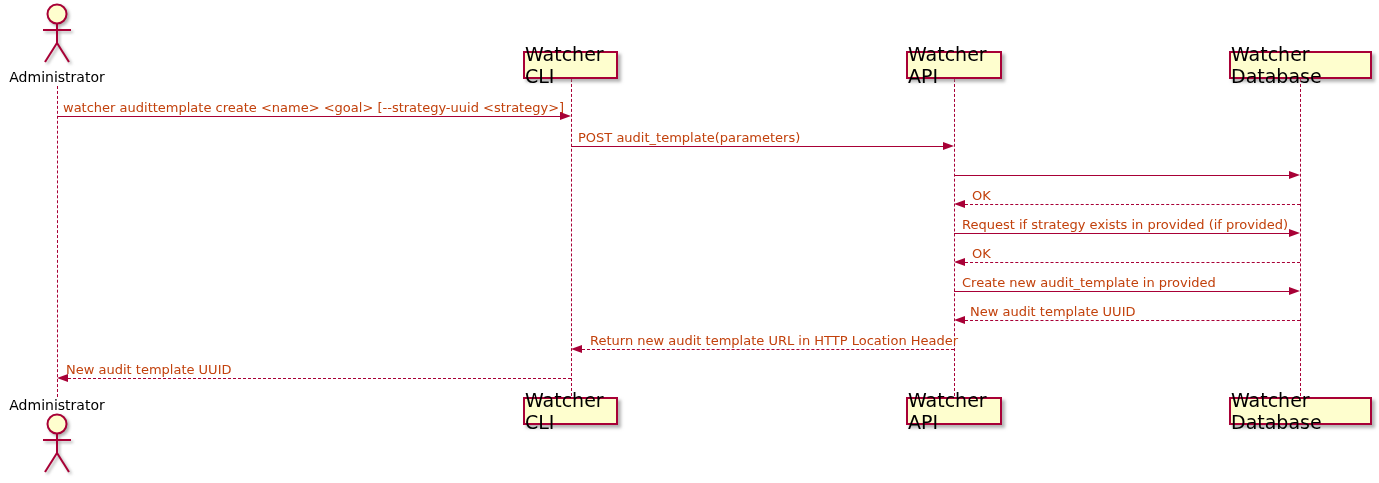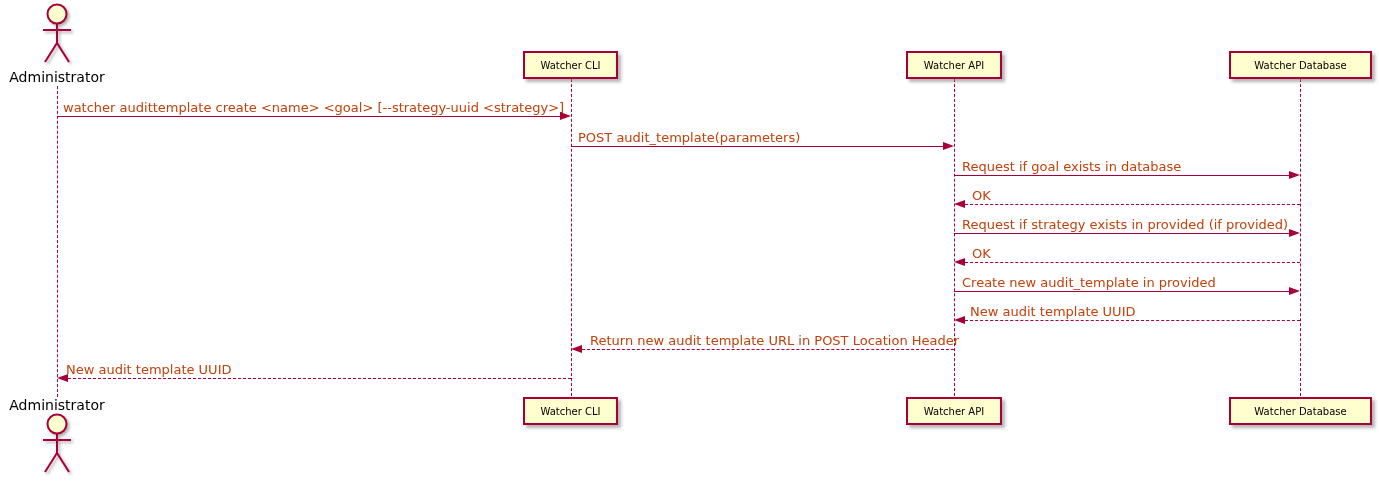--- a/index.html
+++ b/index.html
@@ -3,23 +3,22 @@
 <meta charset="utf-8">
 <style>
   html,body{margin:0;padding:0;background:#ffffff;}
   .canvas{
     position:relative;width:1379px;height:483px;background:#ffffff;overflow:hidden;
     font-family:"DejaVu Sans","Liberation Sans",sans-serif;color:#000;border-radius:31px;
   }
   .lifeline{position:absolute;width:0;border-left:1px dashed #A80036;}
   .pbox{
     position:absolute;height:24px;background:#FEFECE;border:2px solid #A80036;
-    display:flex;align-items:center;justify-content:center;font-size:10px;color:#000;
+    display:flex;align-items:center;justify-content:center;font-size:19px;color:#000;
     box-shadow:3px 3px 3px rgba(120,120,120,0.55);
-    text-align:right;
   }
   .actor-label{position:absolute;font-size:14px;color:#000;text-align:center;width:100px;}
   .actor-fig{position:absolute;filter:drop-shadow(2.5px 2.5px 1.5px rgba(120,120,120,0.6));}
   .msg-label{position:absolute;font-size:13px;white-space:nowrap;color:#c2410c;}
   .msg-line{position:absolute;height:0;}
   .msg-line.solid{border-top:1px solid #A80036;}
   .msg-line.dashed{border-top:1px dashed #A80036;}
   .head{position:absolute;width:0;height:0;border-top:4.5px solid transparent;border-bottom:4.5px solid transparent;}
   .head.right{border-left:11px solid #A80036;}
   .head.left{border-right:11px solid #A80036;}
@@ -56,21 +55,20 @@
     </div>
 
   <div class="msg-label" style="left:63px;top:100px;">watcher audittemplate create &lt;name&gt; &lt;goal&gt; [--strategy-uuid &lt;strategy&gt;]</div>
   <div class="msg-line solid" style="left:57px;top:116px;width:504px;"></div>
   <div class="head right" style="left:560px;top:112px;"></div>
 
   <div class="msg-label" style="left:578px;top:130px;">POST audit_template(parameters)</div>
   <div class="msg-line solid" style="left:571px;top:146px;width:373px;"></div>
   <div class="head right" style="left:943px;top:142px;"></div>
 
-  <div class="msg-label" style="left:962px;top:159px;">Request if goal exists in database</div>
   <div class="msg-line solid" style="left:954px;top:175px;width:336px;"></div>
   <div class="head right" style="left:1289px;top:171px;"></div>
 
   <div class="msg-label" style="left:972px;top:188px;">OK</div>
   <div class="msg-line dashed" style="left:965px;top:204px;width:335px;"></div>
   <div class="head left" style="left:954px;top:200px;"></div>
 
   <div class="msg-label" style="left:962px;top:217px;">Request if strategy exists in provided (if provided)</div>
   <div class="msg-line solid" style="left:954px;top:233px;width:336px;"></div>
   <div class="head right" style="left:1289px;top:229px;"></div>
@@ -80,21 +78,21 @@
   <div class="head left" style="left:954px;top:258px;"></div>
 
   <div class="msg-label" style="left:962px;top:275px;">Create new audit_template in provided</div>
   <div class="msg-line solid" style="left:954px;top:291px;width:336px;"></div>
   <div class="head right" style="left:1289px;top:287px;"></div>
 
   <div class="msg-label" style="left:970px;top:304px;">New audit template UUID</div>
   <div class="msg-line dashed" style="left:965px;top:320px;width:335px;"></div>
   <div class="head left" style="left:954px;top:316px;"></div>
 
-  <div class="msg-label" style="left:590px;top:333px;">Return new audit template URL in POST Location Header</div>
+  <div class="msg-label" style="left:590px;top:333px;">Return new audit template URL in HTTP Location Header</div>
   <div class="msg-line dashed" style="left:582px;top:349px;width:372px;"></div>
   <div class="head left" style="left:571px;top:345px;"></div>
 
   <div class="msg-label" style="left:66px;top:362px;">New audit template UUID</div>
   <div class="msg-line dashed" style="left:68px;top:378px;width:503px;"></div>
   <div class="head left" style="left:57px;top:374px;"></div>
 
   <div class="pbox" style="left:523px;top:397px;width:91px;">
       <span>Watcher CLI</span>
     </div>

